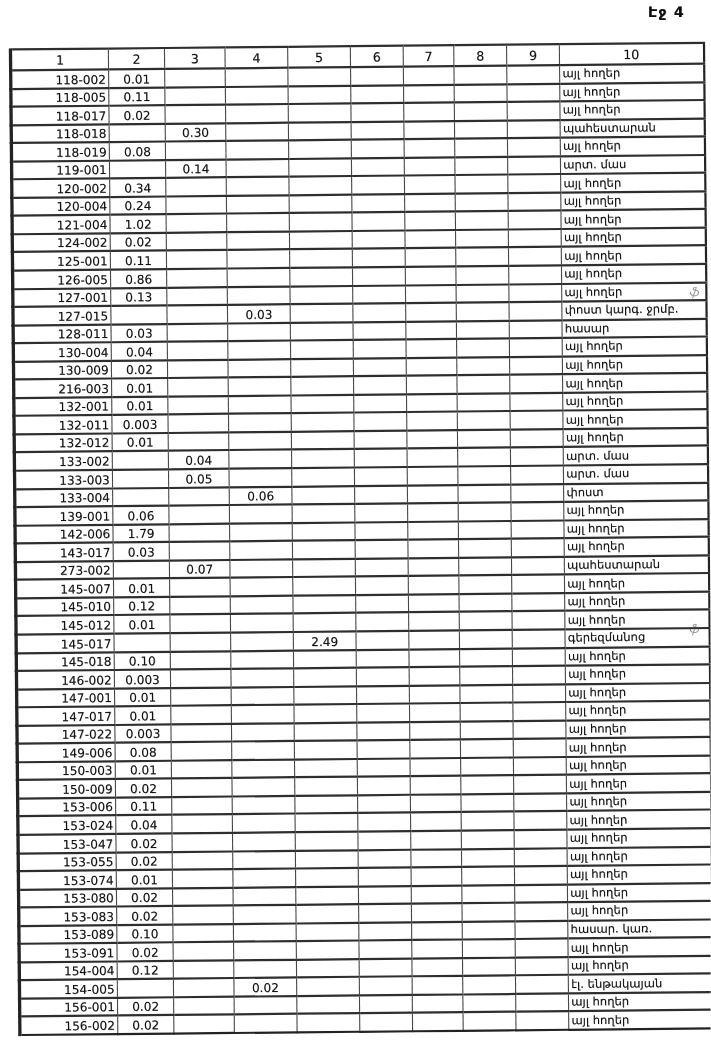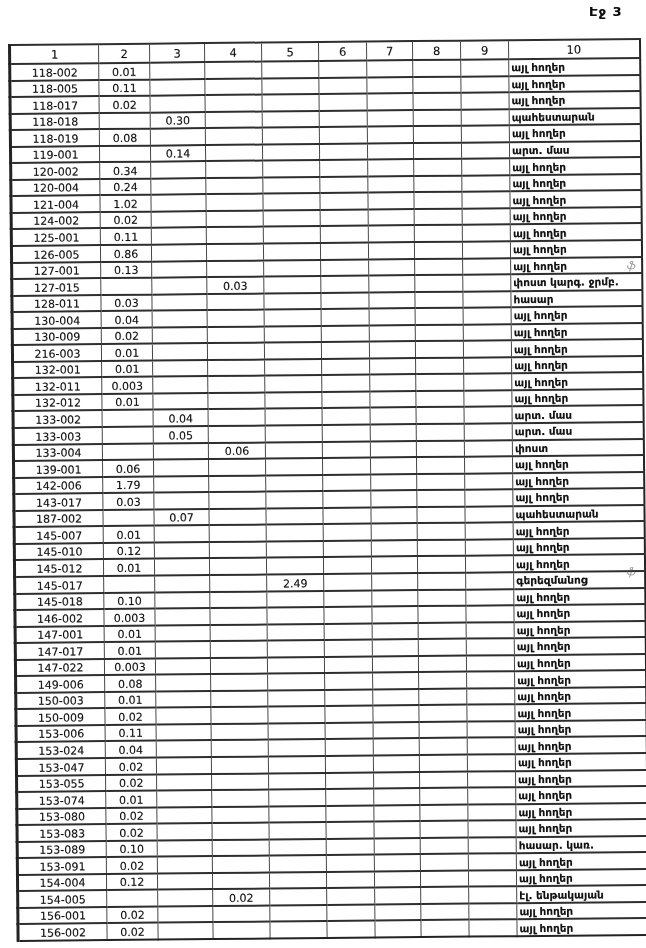--- a/index.html
+++ b/index.html
@@ -57,47 +57,46 @@
   th {
     font-weight: 400;
     font-size: 11.5px;
     text-align: center;
     vertical-align: middle;
   }
   td {
     font-size: 11px;
     vertical-align: bottom;
   }
-  td.c1 { text-align: center; padding-left: 4px; }
+  td.c1 { text-align: right; padding-left: 4px; }
   td.c2, td.c3, td.c4, td.c5, td.c6, td.c7, td.c8, td.c9 { text-align: center; }
   td.c10 {
     text-align: left;
     font-size: 10.5px;
     padding-left: 3px;
     vertical-align: middle;
-    font-weight: bold;
   }
   .margin-note {
     position: absolute;
     left: 627px;
     width: 18px;
     font-size: 11px;
     font-style: italic;
     color: #4a4a4a;
     opacity: 0.55;
     transform: rotate(8deg);
     text-shadow: none;
   }
   .margin-note.n1 { top: 260px; }
   .margin-note.n2 { top: 566px; }
 </style>
 </head>
 <body>
 
-<div class="page-label">Էջ 3</div>
+<div class="page-label">Էջ 4</div>
 
 <div class="scan-sheet">
   <table class="parcel-table">
     <colgroup>
         <col style="width: 89px;">
         <col style="width: 51px;">
         <col style="width: 55px;">
         <col style="width: 57px;">
         <col style="width: 57px;">
         <col style="width: 48px;">
@@ -439,21 +438,21 @@
           <td class="c3"></td>
           <td class="c4"></td>
           <td class="c5"></td>
           <td class="c6"></td>
           <td class="c7"></td>
           <td class="c8"></td>
           <td class="c9"></td>
           <td class="c10">այլ հողեր</td>
         </tr>
         <tr>
-          <td class="c1">187-002</td>
+          <td class="c1">273-002</td>
           <td class="c2"></td>
           <td class="c3">0.07</td>
           <td class="c4"></td>
           <td class="c5"></td>
           <td class="c6"></td>
           <td class="c7"></td>
           <td class="c8"></td>
           <td class="c9"></td>
           <td class="c10">պահեստարան</td>
         </tr>

